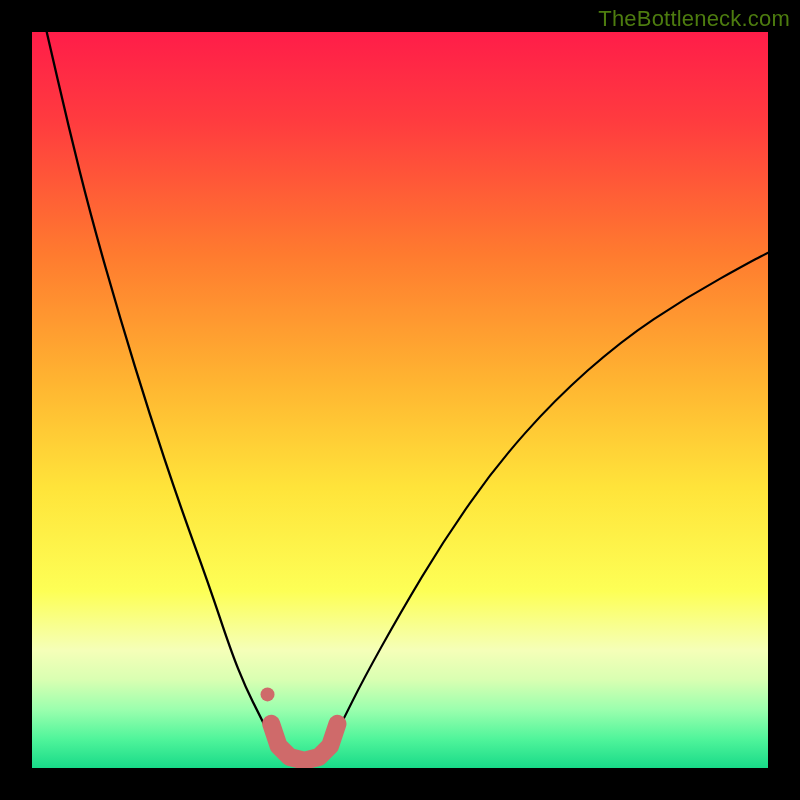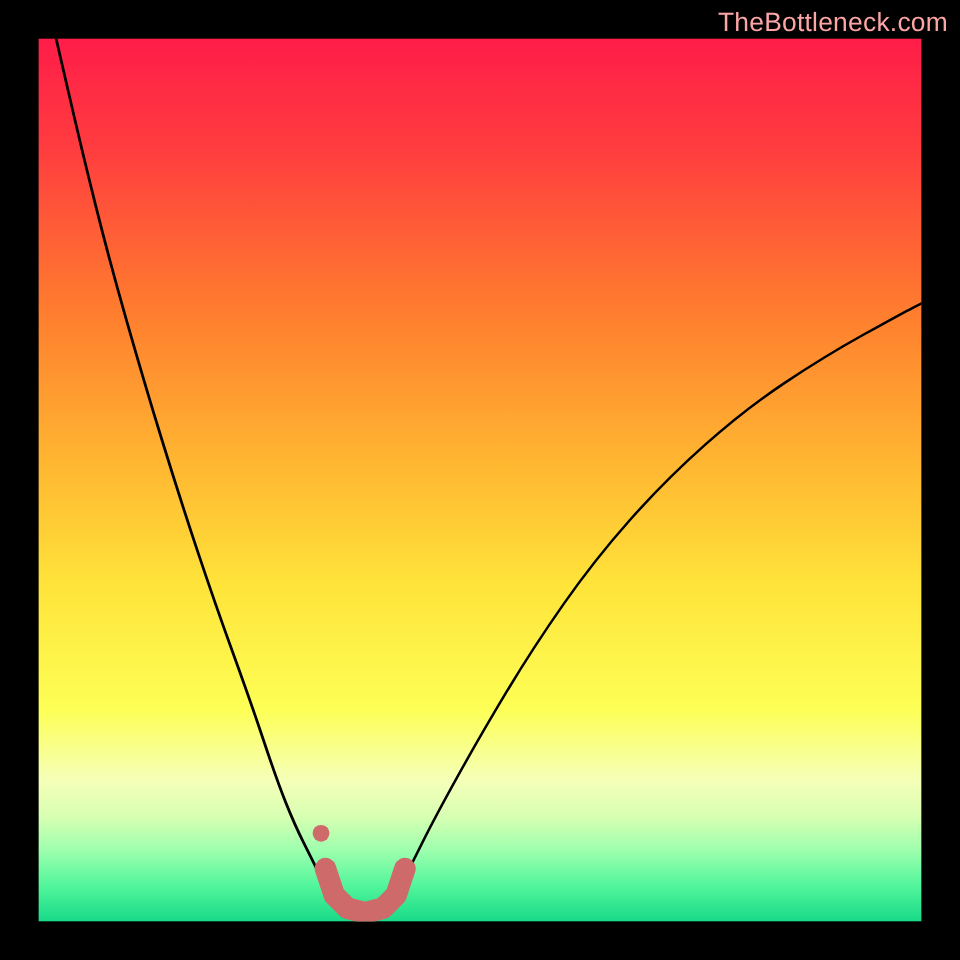--- a/index.html
+++ b/index.html
@@ -19,21 +19,21 @@
     height: 736px;
   }
   .gradient-bg {
     position: absolute;
     inset: 0;
   }
   .watermark {
     position: absolute;
     top: 6px;
     right: 10px;
-    color: #fca5a5;
+    color: #4d7c0f;
     font-size: 22px;
     font-weight: 500;
     letter-spacing: 0.2px;
     text-align: center;
   }
   svg.curves {
     position: absolute;
     inset: 0;
     width: 736px;
     height: 736px;

